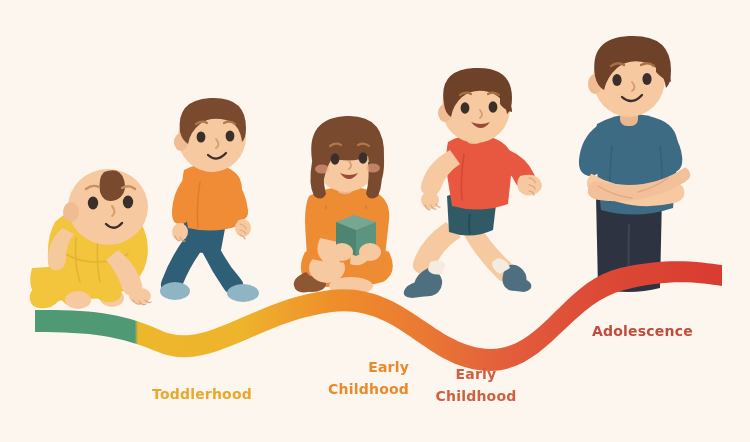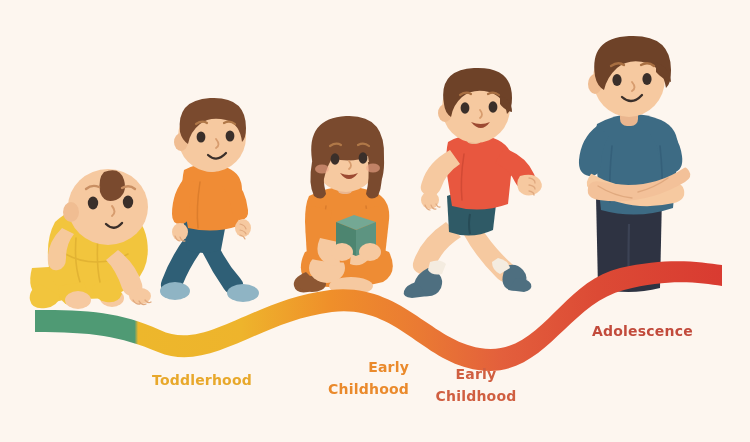--- a/index.html
+++ b/index.html
@@ -13,21 +13,21 @@
   .lbl{
     position:absolute;
     font-family:"DejaVu Sans", sans-serif;
     font-weight:700;
     font-size:14px;
     line-height:22px;
     white-space:pre-line;
     letter-spacing:.2px;
   }
   #lbl-infancy{left:36px;top:352px;color:#55a07a;}
-  #lbl-toddlerhood{left:152px;top:369px;color:#e8a82b;}
+  #lbl-toddlerhood{left:152px;top:383px;color:#e8a82b;}
   #lbl-early{left:299px;top:356px;color:#ea8a2c;text-align:right;width:110px;}
   #lbl-middle{left:420px;top:363px;color:#d05f41;text-align:center;width:112px;}
   #lbl-adolescence{left:592px;top:320px;color:#c24b3c;}
 </style>
 </head>
 <body>
 
 <div id="stage">
 
   <svg id="art" width="750" height="442" viewBox="0 0 750 442">

